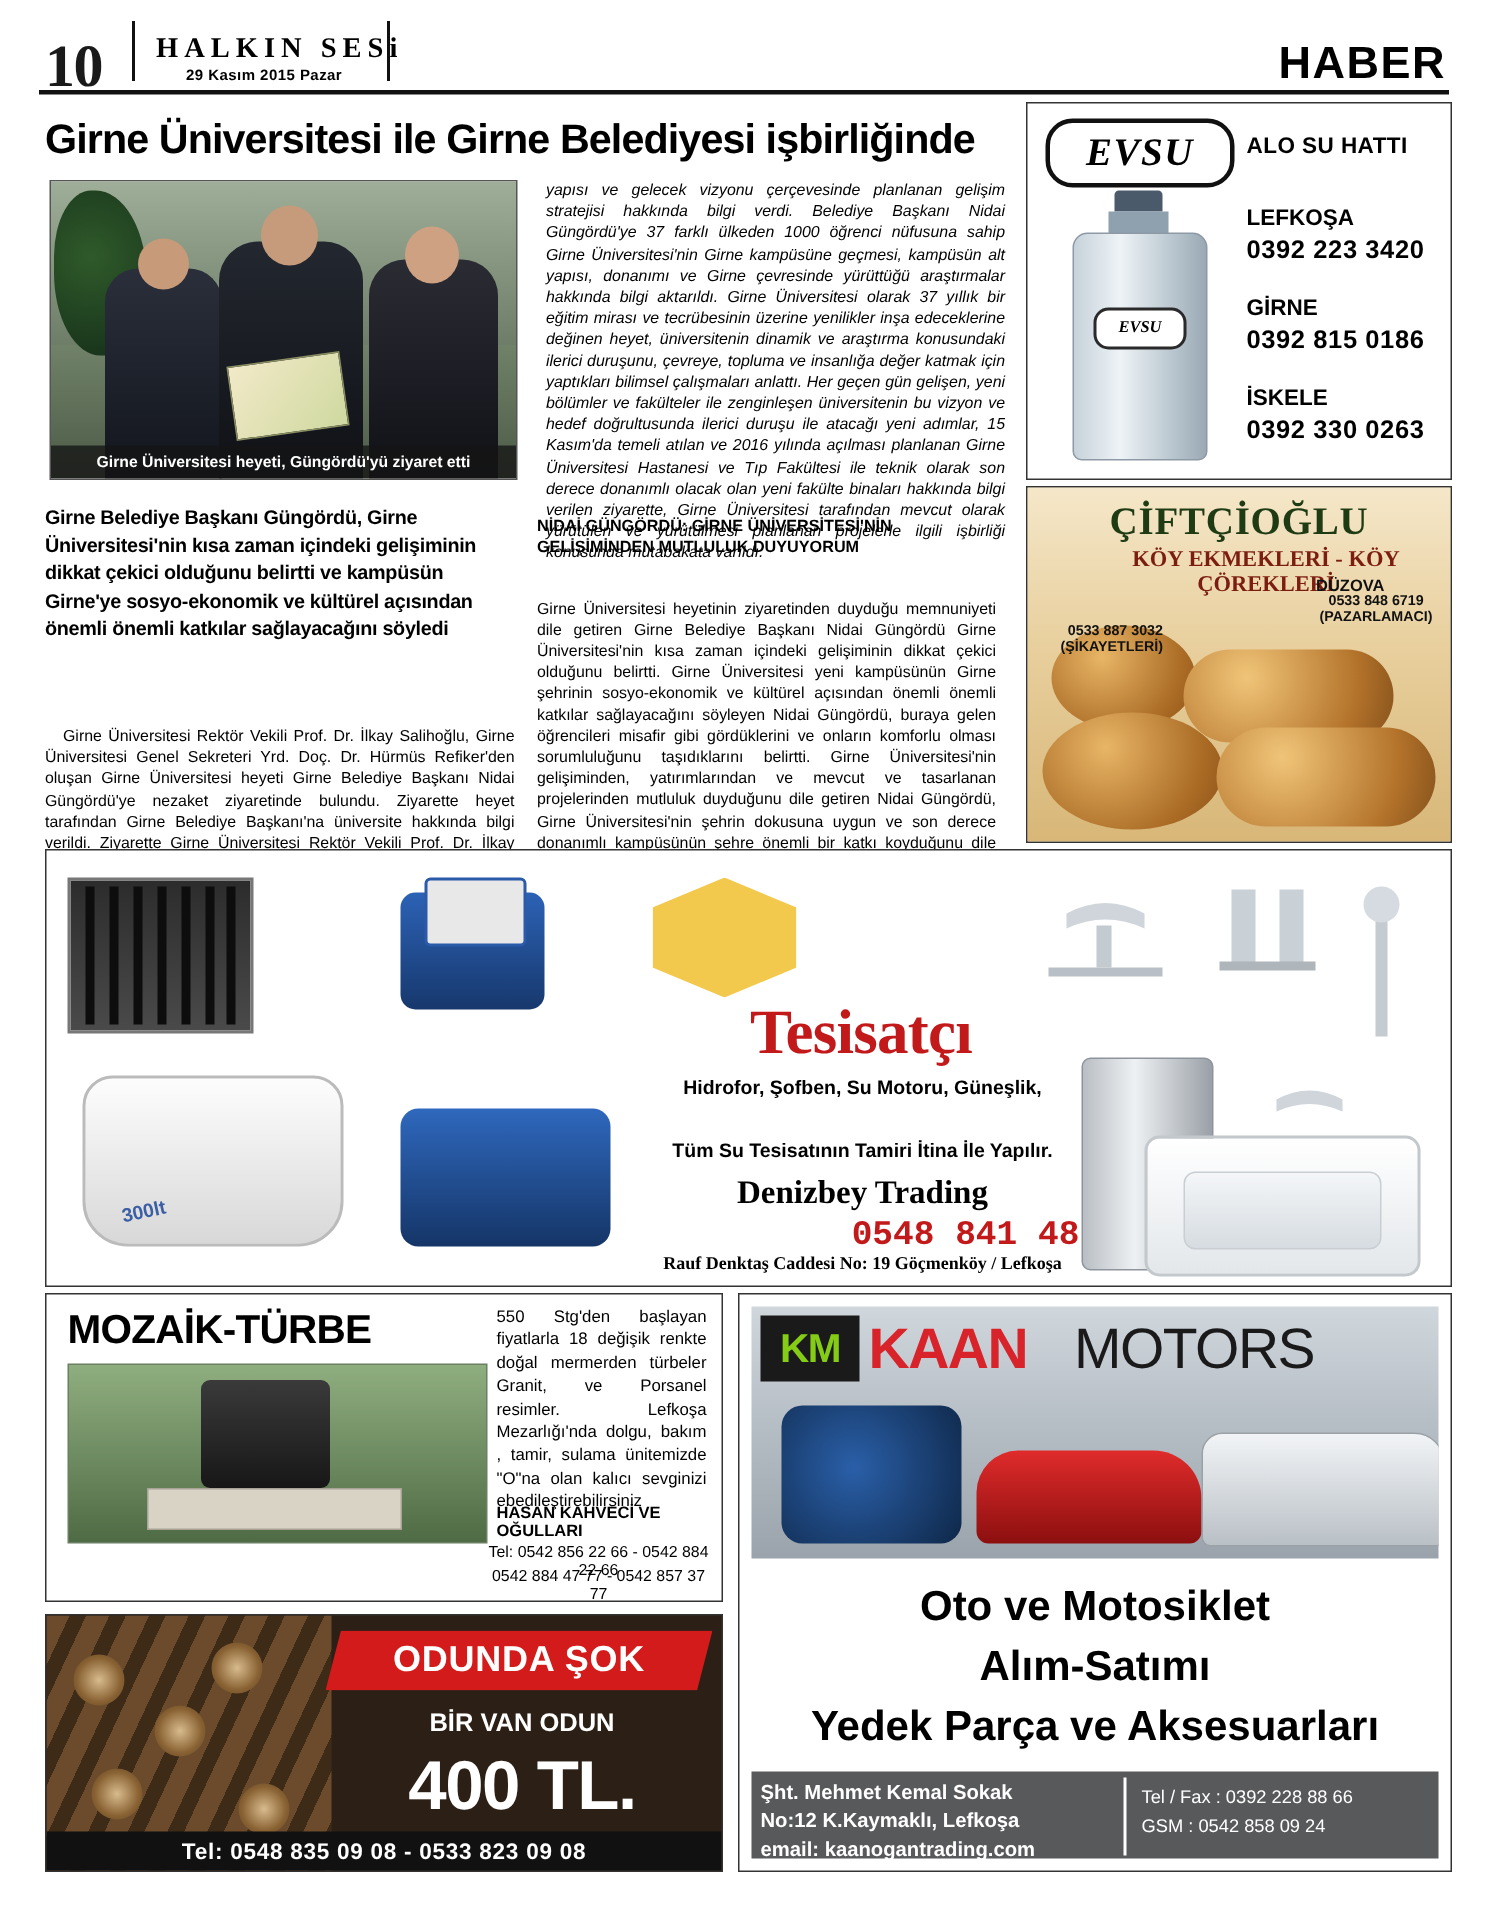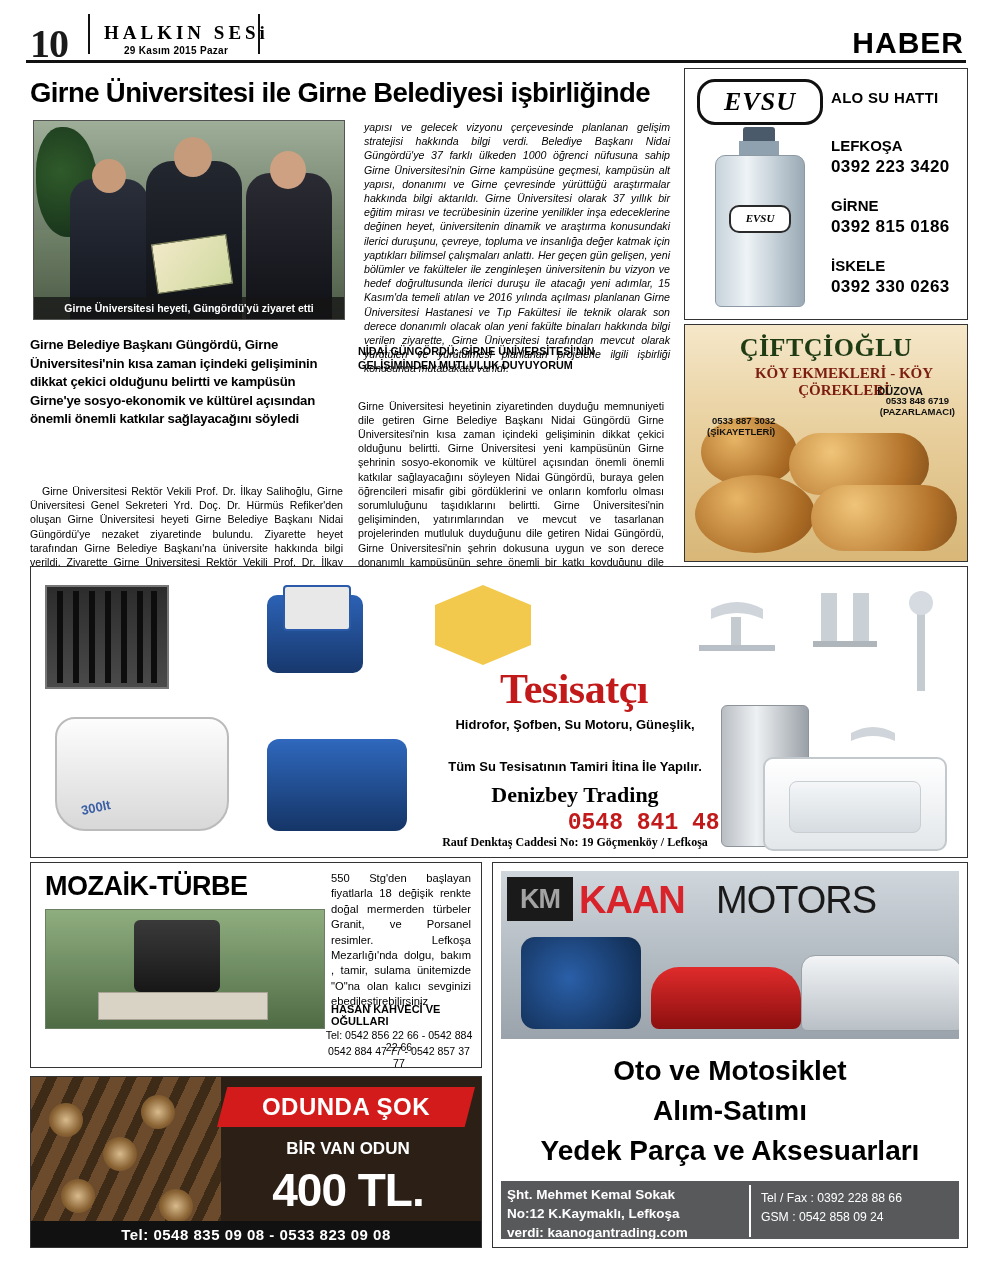--- a/index.html
+++ b/index.html
@@ -103,21 +103,21 @@
   .mozaik .img .stone{position:absolute;left:88px;top:10px;width:86px;height:72px;background:linear-gradient(180deg,#3a3a3a,#171717);border-radius:6px;}
   .mozaik .img .base{position:absolute;left:52px;bottom:8px;width:168px;height:26px;background:#d9d3c6;border:1px solid #a8a396;}
   .mozaik .txt{position:absolute;left:300px;top:8px;width:140px;font-size:11.2px;line-height:15.4px;text-align:justify;}
   .mozaik .sig{position:absolute;left:300px;top:140px;width:144px;font-size:11px;font-weight:bold;}
   .mozaik .tel1{position:absolute;left:292px;top:166px;width:152px;font-size:10.6px;text-align:center;}
   .mozaik .tel2{position:absolute;left:292px;top:182px;width:152px;font-size:10.6px;text-align:center;}
 
   
   .kaan{position:absolute;left:492px;top:862px;width:474px;height:384px;border:1px solid #333;background:#fff;}
   .kaan .band{position:absolute;left:8px;top:8px;right:8px;height:168px;background:linear-gradient(180deg,#cfd6dc,#9aa3ab);overflow:hidden;}
-  .kaan .km{position:absolute;left:6px;top:6px;width:66px;height:44px;background:#1a1a1a;color:#a3a3a3;font-size:27px;font-weight:bold;text-align:center;line-height:44px;letter-spacing:-1px;}
+  .kaan .km{position:absolute;left:6px;top:6px;width:66px;height:44px;background:#1a1a1a;color:#84cc16;font-size:27px;font-weight:bold;text-align:center;line-height:44px;letter-spacing:-1px;}
   .kaan .brand1{position:absolute;left:78px;top:8px;font-size:38px;font-weight:bold;color:#d8232a;letter-spacing:-1px;}
   .kaan .brand2{position:absolute;left:215px;top:8px;font-size:38px;font-weight:normal;color:#1a1a1a;letter-spacing:-1px;}
   .kaan .moto{position:absolute;left:20px;top:66px;width:120px;height:92px;background:radial-gradient(circle at 40% 45%,#2a5fa8,#0e2748);border-radius:14px;}
   .kaan .car1{position:absolute;left:150px;top:96px;width:150px;height:62px;background:linear-gradient(180deg,#e02b2b,#8c0f0f);border-radius:28px 32px 8px 8px;}
   .kaan .car2{position:absolute;left:300px;top:84px;width:160px;height:74px;background:linear-gradient(180deg,#f2f4f6,#b9c0c6);border-radius:14px 20px 6px 6px;border:1px solid #9aa1a7;}
   .kaan .ln1,.kaan .ln2,.kaan .ln3{position:absolute;left:0;width:474px;text-align:center;font-size:28px;font-weight:bold;}
   .kaan .ln1{top:192px;}.kaan .ln2{top:232px;}.kaan .ln3{top:272px;}
   .kaan .foot{position:absolute;left:8px;top:318px;right:8px;height:58px;background:#58595b;}
   .kaan .faddr{position:absolute;left:14px;top:322px;width:236px;color:#fff;font-size:13.5px;font-weight:bold;line-height:19px;}
   .kaan .fdiv{position:absolute;left:256px;top:322px;width:2px;height:52px;background:#fff;}
@@ -295,21 +295,21 @@
       <div class="car1"></div>
       <div class="car2"></div>
     </div>
     <div class="ln1">Oto ve Motosiklet</div>
     <div class="ln2">Alım-Satımı</div>
     <div class="ln3">Yedek Parça ve Aksesuarları</div>
     <div class="foot"></div>
     <div class="faddr">
       <div>Şht. Mehmet Kemal Sokak</div>
       <div>No:12 K.Kaymaklı, Lefkoşa</div>
-      <div>verdi: kaanogantrading.com</div>
+      <div>email: kaanogantrading.com</div>
     </div>
     <div class="fdiv"></div>
     <div class="ftel">
       <div>Tel / Fax : 0392 228 88 66</div>
       <div>GSM : 0542 858 09 24</div>
     </div>
   </div>
 
   <div class="odun">
     <div class="logs">

